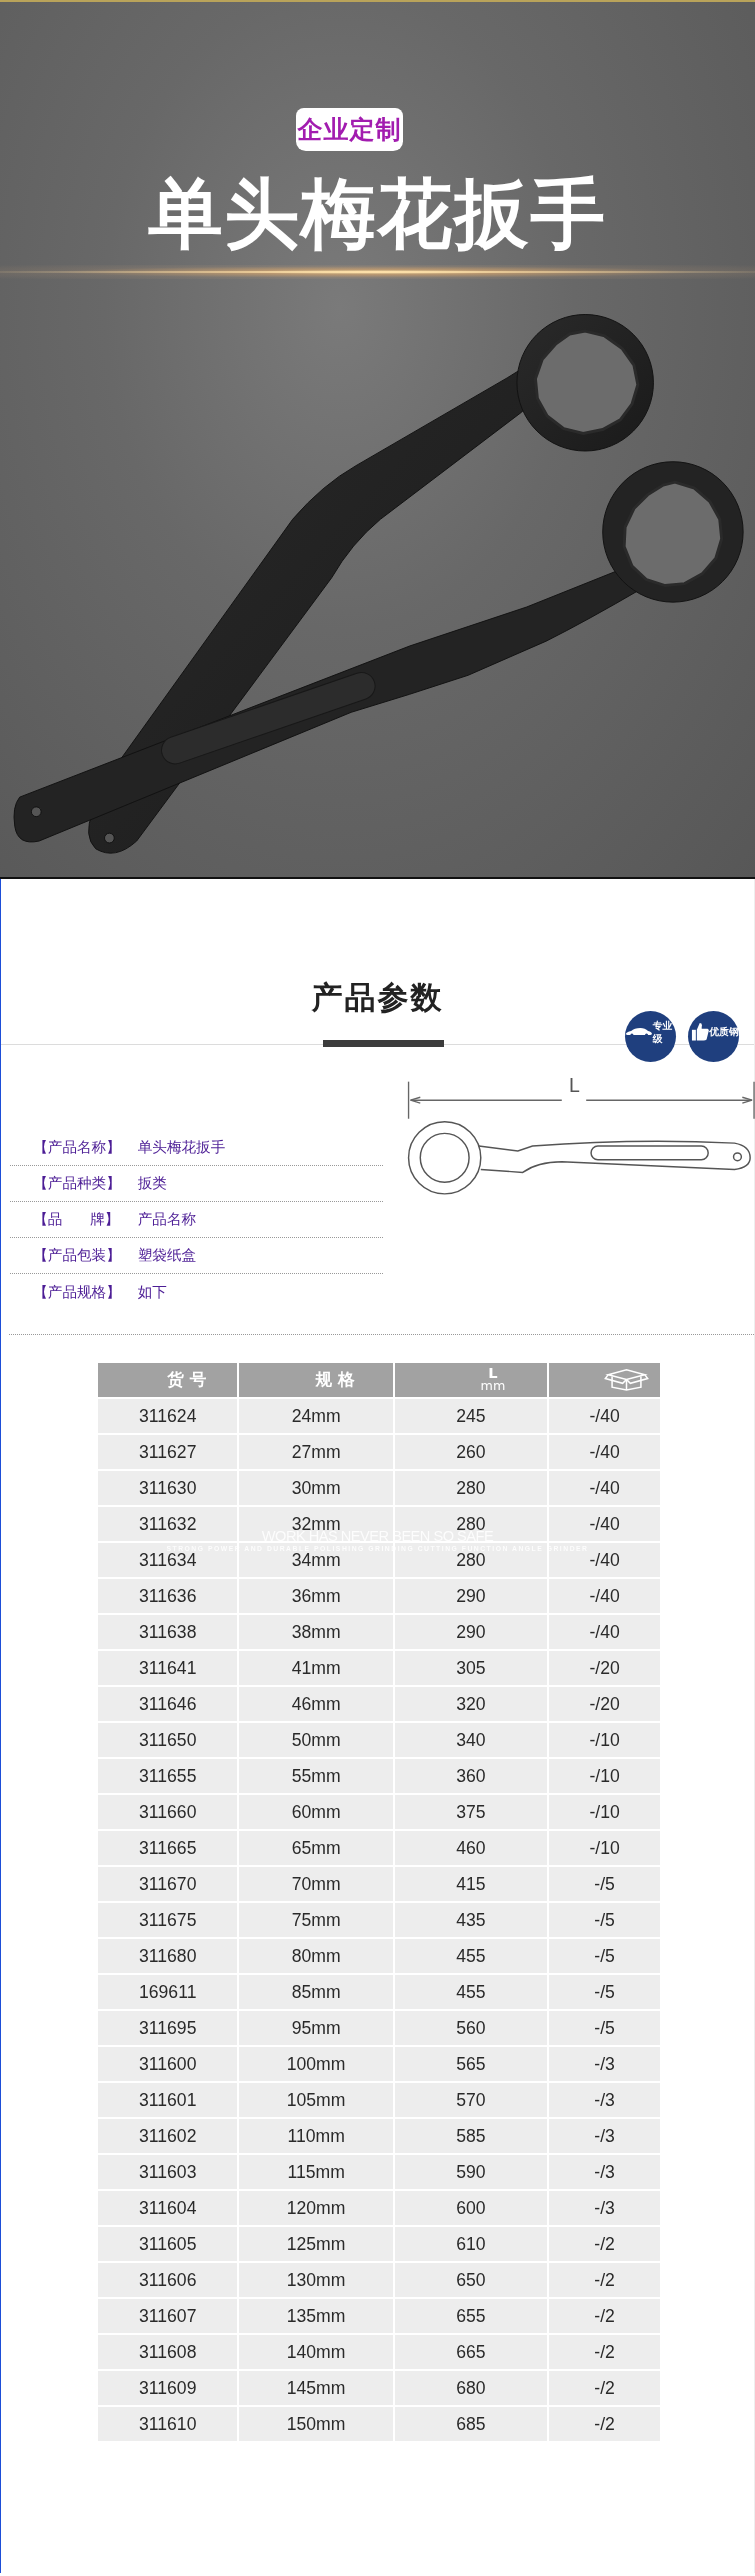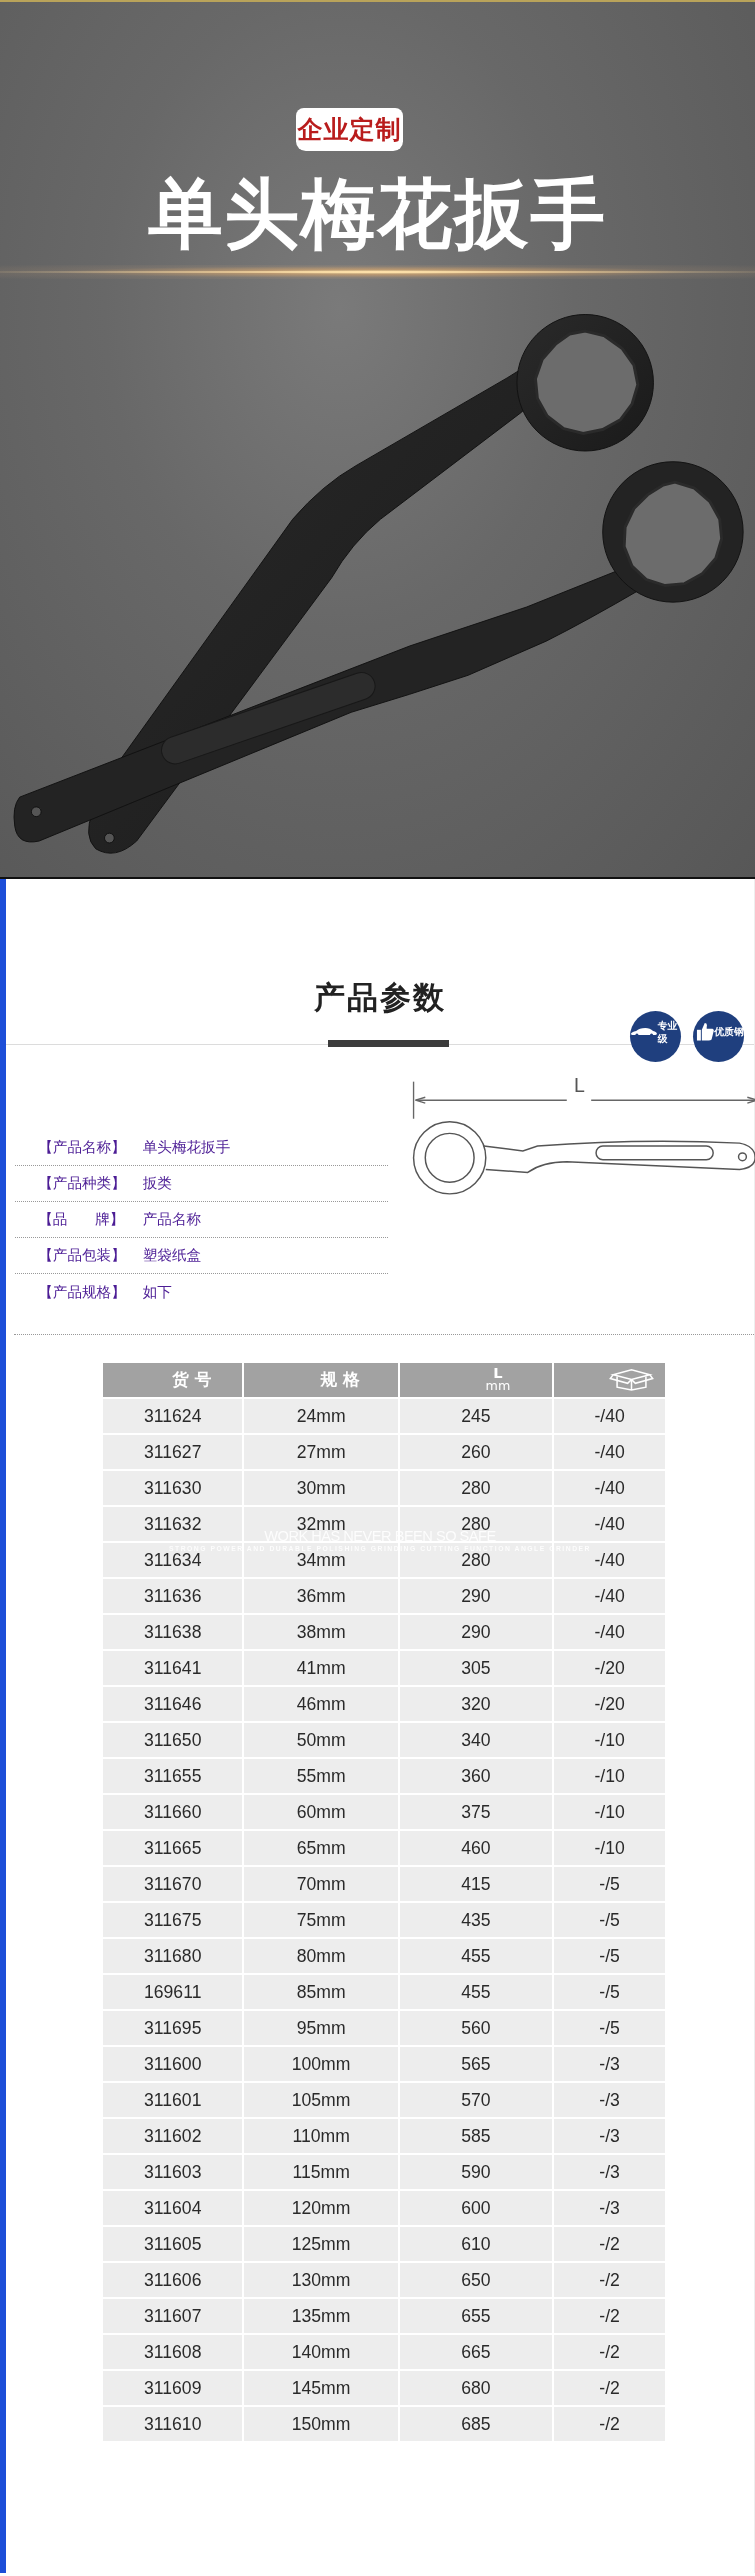--- a/index.html
+++ b/index.html
@@ -10,39 +10,39 @@
   .hero {
     position: relative; width: 755px; height: 879px; overflow: hidden;
     background: radial-gradient(ellipse at 45% 35%, #7a7a7a 0%, #686868 40%, #575757 100%);
     border-top: 2px solid #b9a35a;
     border-bottom: 2.9px solid #111;
   }
   .hero .badge {
     position: absolute; left: 296px; top: 106px; width: 107px; height: 43px;
     background: #fff; border-radius: 7.8px 7.8px 9.8px 9.8px;
     display: flex; align-items: center; justify-content: center;
-    font-size: 25px; color: #b91c1c; font-weight: bold; letter-spacing: 1px;
+    font-size: 25px; color: #a21caf; font-weight: bold; letter-spacing: 1px;
   }
   .hero .title {
     position: absolute; left: 0; right: 0; top: 168px; text-align: center;
     font-size: 76px; font-weight: bold; color: #fff; letter-spacing: 2px;
     line-height: 88px; transform: scaleX(0.98);
   }
   .hero .glow {
     position: absolute; left: 0; width: 755px; top: 263px; height: 13.7px;
     background: radial-gradient(ellipse at 50% 50%, rgba(255,232,170,0.95) 0%, rgba(240,180,110,0.55) 25%, rgba(200,160,120,0.15) 60%, rgba(0,0,0,0) 100%);
   }
   .hero .glow-line {
     position: absolute; left: 0; width: 755px; top: 269px; height: 2px;
     background: linear-gradient(90deg, rgba(255,220,160,0.1), rgba(255,225,170,0.9) 50%, rgba(255,220,160,0.1));
   }
   .hero svg.wrenches { position: absolute; left: 0; top: 293px; }
 
   
-  .params { position: relative; width: 755px; height: 1694px; border-left: 6px solid #1d4ed8; border-right: 1px solid #eee; }
+  .params { position: relative; width: 755px; height: 1694px; border-left: 1px solid #1d4ed8; border-right: 1px solid #eee; }
   .sec-title {
     position: absolute; left: 0; right: 0; top: 979px; top: 98px; text-align: center;
     font-size: 31px; font-weight: bold; color: #222; letter-spacing: 2px;
   }
   .sec-rule { position: absolute; left: 0; right: 0; top: 165px; height: 1px; background: #dcdcdc; }
   .sec-bar { position: absolute; left: 322px; top: 161px; width: 121px; height: 6.8px; background: #3c3c3c; }
 
   
   .spec-list { position: absolute; left: 8.8px; top: 251px; width: 373px; }
   .spec-row {

